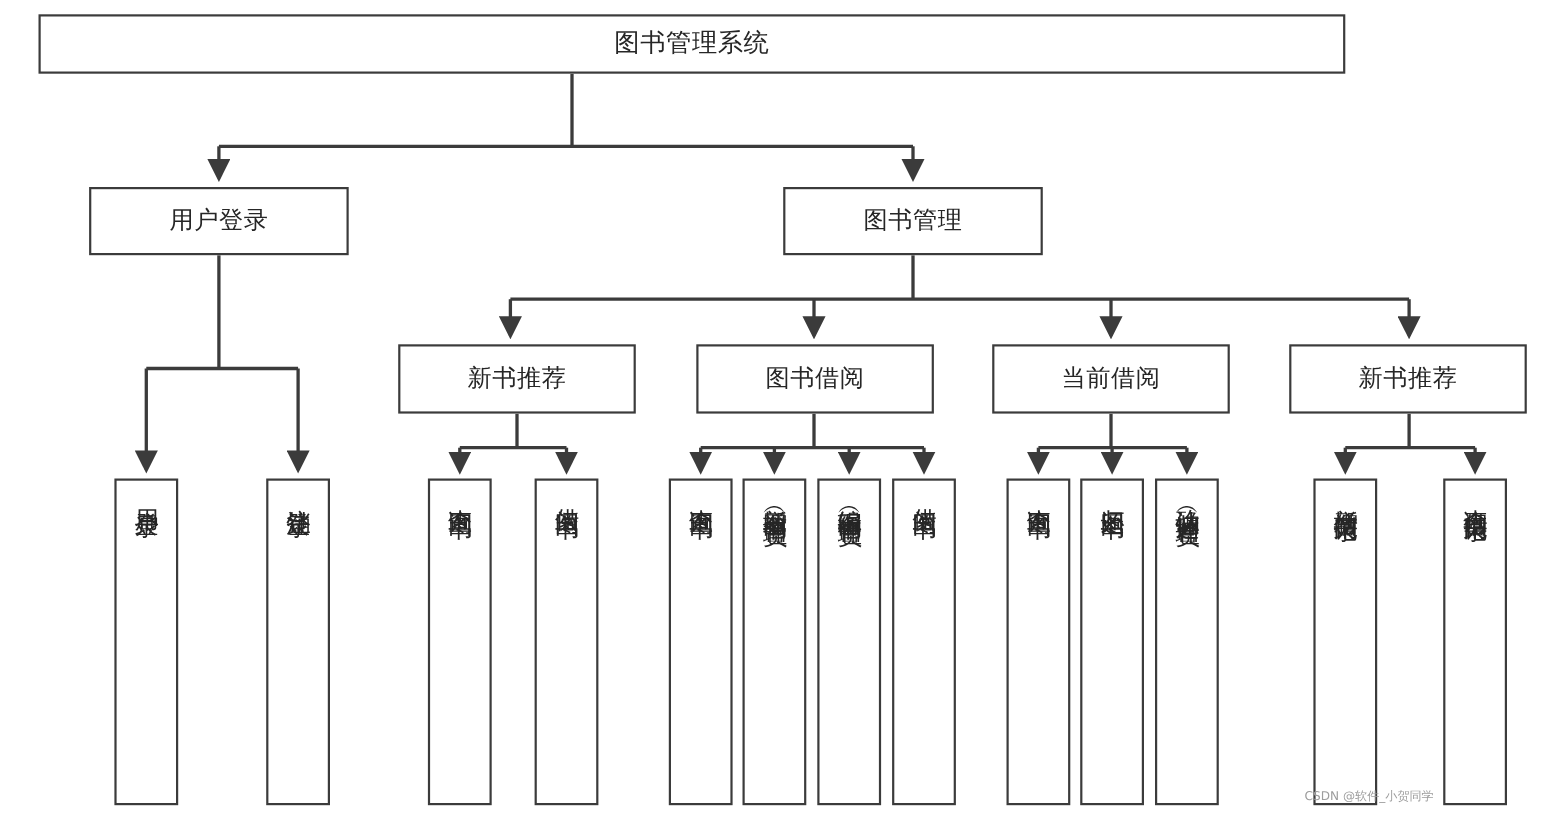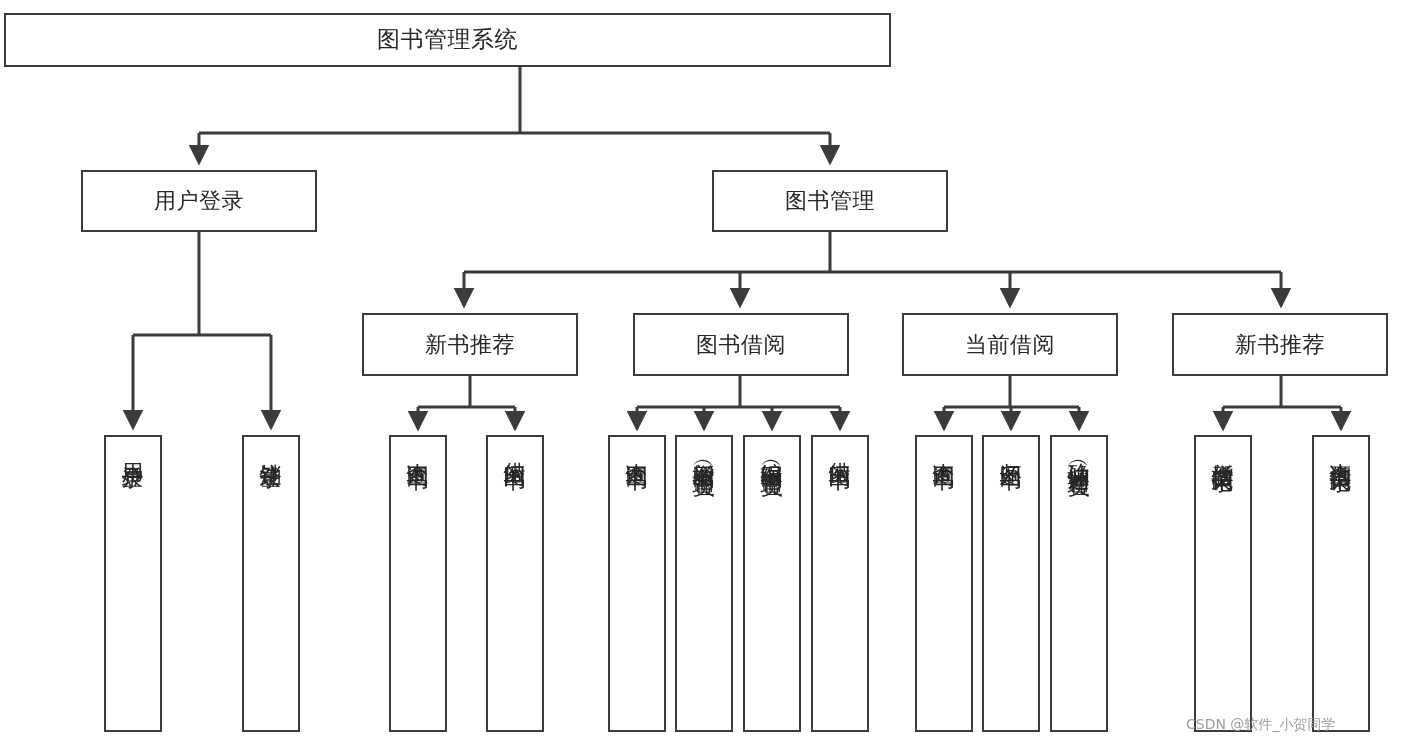--- a/index.html
+++ b/index.html
@@ -63,21 +63,21 @@
     letter-spacing: 2px;
     max-height: 282px;
   }
   .node.v.tall .label {
     max-height: 286px;
   }
   .watermark {
     position: absolute;
     left: 1186px;
     top: 716px;
-    font-size: 14px;
+    font-size: 11px;
     color: #9d9d9d;
     white-space: nowrap;
     z-index: 6;
     font-family: "DejaVu Sans", "Liberation Sans", sans-serif;
   }
 </style>
 </head>
 <body>
 
 <div id="diagram-root">
@@ -125,21 +125,21 @@
       <path d="M 1011 407 L 1011 428" marker-end="url(#arrow)"></path>
       <path d="M 1079 407 L 1079 428" marker-end="url(#arrow)"></path>
 
       <path d="M 1281 376 L 1281 407"></path>
       <path d="M 1223 407 L 1341 407"></path>
       <path d="M 1223 407 L 1223 428" marker-end="url(#arrow)"></path>
       <path d="M 1341 407 L 1341 428" marker-end="url(#arrow)"></path>
     </g>
   </svg>
 
-  <div class="node h h-root" style="left:4px; top:13px; width:887px; height:54px;">
+  <div class="node h h-root" style="left:35px; top:13px; width:1188px; height:54px;">
     <span class="label">图书管理系统</span>
   </div>
 
   <div class="node h" style="left:81px; top:170px; width:236px; height:62px;">
     <span class="label">用户登录</span>
   </div>
 
   <div class="node h" style="left:362px; top:313px; width:216px; height:63px;">
     <span class="label">新书推荐</span>
   </div>

